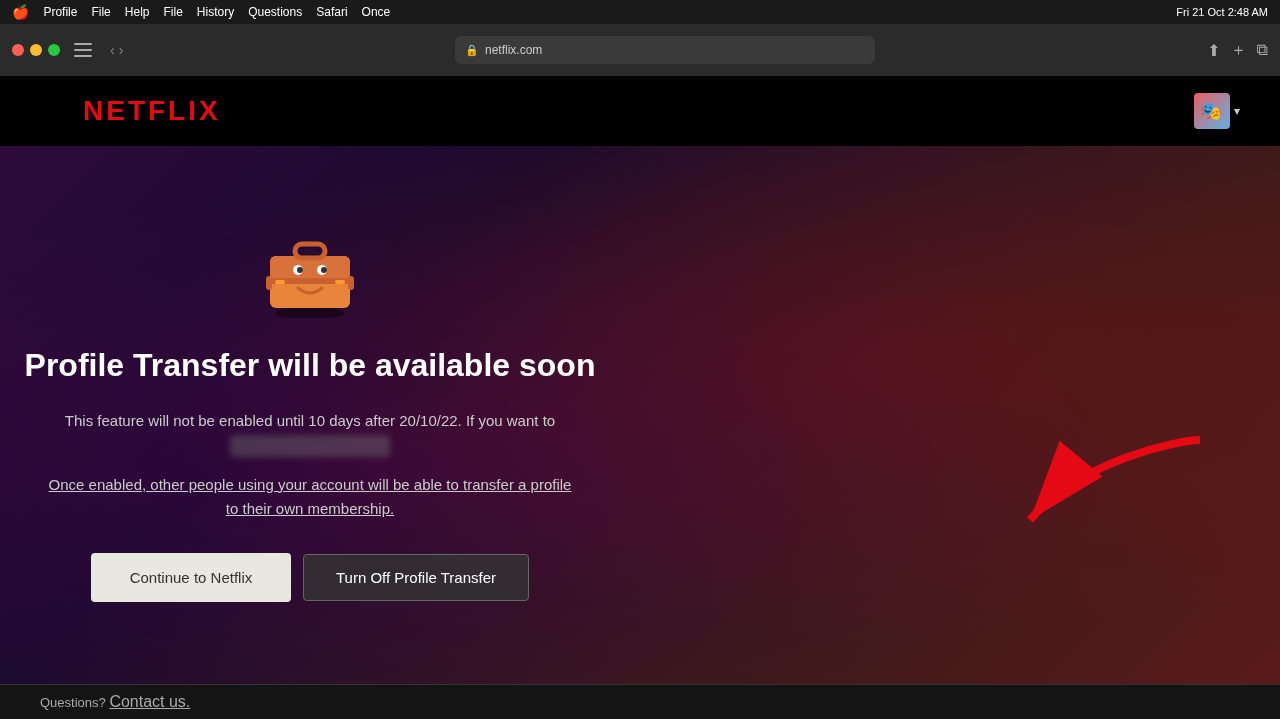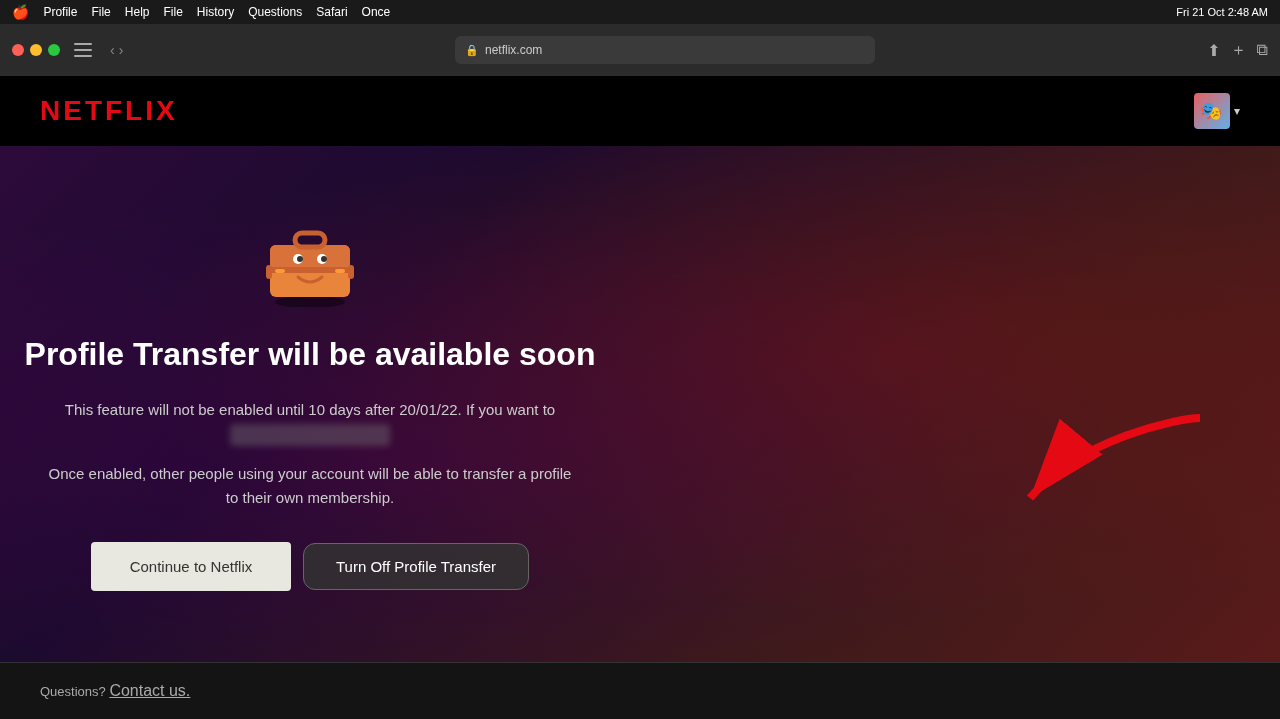--- a/index.html
+++ b/index.html
@@ -83,20 +83,21 @@
       align-items: center;
       justify-content: space-between;
       padding: 0 40px;
     }
     .netflix-logo {
       color: #e50914;
       font-size: 28px;
       font-weight: 900;
       letter-spacing: 3px;
       font-family: 'Helvetica Neue', Arial, sans-serif;
+      margin-left: 43px;
     }
     .profile-area { display: flex; align-items: center; gap: 4px; }
     .profile-avatar {
       width: 36px; height: 36px;
       border-radius: 4px;
       background: linear-gradient(135deg, #e86060, #60b0e8);
       display: flex; align-items: center; justify-content: center;
       font-size: 18px;
     }
     .profile-dropdown-arrow { color: #ccc; font-size: 12px; }
@@ -159,20 +160,21 @@
       height: 22px;
       filter: blur(3px);
       vertical-align: middle;
     }
 
     .secondary-text {
       color: #ccc;
       font-size: 15px;
       line-height: 1.6;
       margin-bottom: 32px;
+      text-decoration: underline;
     }
 
     .buttons-row {
       display: flex;
       gap: 12px;
       justify-content: center;
       align-items: center;
     }
 
     .btn-continue {
@@ -184,41 +186,41 @@
       font-size: 15px;
       font-weight: 500;
       cursor: pointer;
       min-width: 200px;
     }
 
     .btn-turn-off {
       background: rgba(50,50,50,0.85);
       color: #fff;
       border: 1px solid #666;
-      border-radius: 12px;
+      border-radius: 4px;
       padding: 14px 32px;
       font-size: 15px;
       font-weight: 500;
       cursor: pointer;
       min-width: 200px;
     }
 
     
     .arrow-annotation {
       position: absolute;
       right: 60px;
       bottom: 120px;
       z-index: 5;
       pointer-events: none;
     }
 
     
     .netflix-footer {
       background: #141414;
-      padding: 19px 40px;
+      padding: 8px 40px;
       border-top: 1px solid #333;
     }
     .footer-text {
       color: #aaa;
       font-size: 13px;
     }
     .footer-link { color: #aaa; text-decoration: underline; cursor: pointer; }
   </style>
 </head>
 <body>
@@ -318,21 +320,21 @@
           <rect x="88" y="48" width="6" height="14" rx="3" fill="#c86030"></rect>
 
           <rect x="15" y="52" width="10" height="4" rx="2" fill="#ff9933"></rect>
           <rect x="75" y="52" width="10" height="4" rx="2" fill="#ff9933"></rect>
         </svg>
       </div>
 
       <h1 class="main-title">Profile Transfer will be available soon</h1>
 
       <p class="description-text">
-        <span>This feature will not be enabled until 10 days after 20/01/22. If you want to</span><br>
+        <span>This feature will not be enabled until 10 days after 20/10/22. If you want to</span><br>
         <span class="email-blur">&nbsp;</span>
       </p>
 
       <p class="secondary-text">
         <span>Once enabled, other people using your account will be able to transfer a profile</span><br>
         <span>to their own membership.</span>
       </p>
 
       <div class="buttons-row">
         <button class="btn-continue">Continue to Netflix</button>

